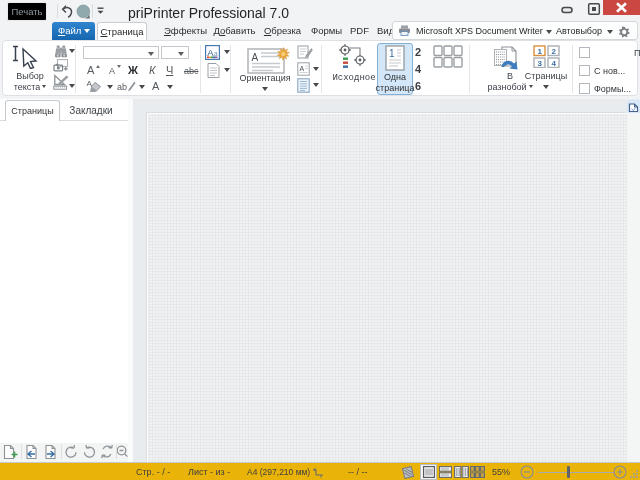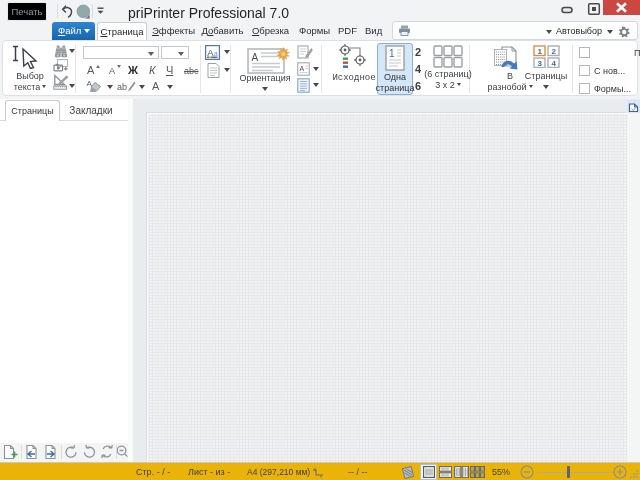--- a/index.html
+++ b/index.html
@@ -4,21 +4,21 @@
 html,body{width:640px;height:480px;overflow:hidden;}
 body{font-family:"Liberation Sans",sans-serif;position:relative;background:#f1f3f4;}
 .abs{position:absolute;}
 
 #printbtn{left:7px;top:2px;width:40px;height:19px;background:#000000;border:1px solid #e8eaec;border-radius:2px;color:#8d97a0;font-size:9.5px;text-align:center;line-height:17px;}
 .tsep{top:4px;width:1px;height:14px;background:#d9dcde;}
 #title{left:128px;top:5px;font-size:14px;color:#1f2326;}
 #closebtn{left:603px;top:0;width:37px;height:15px;background:#cb4742;}
 
 #filebtn{left:52px;top:22px;width:43px;height:18px;border-radius:3px 3px 0 0;background:linear-gradient(#2f85ce,#1566af);color:#fff;font-size:9.5px;text-align:center;line-height:17px;}
-.tab{top:22px;font-size:9.5px;color:#2b2e30;line-height:18px;text-align:center;}
+.tab{top:22px;font-size:9.5px;color:#2b2e30;line-height:18px;text-align:center;margin-left:12px;}
 #tab-sel{left:97px;top:22px;width:50px;height:19px;background:#fff;border:1px solid #c8cdd1;border-bottom:none;border-radius:3px 3px 0 0;font-size:9.5px;color:#26292b;text-align:center;line-height:18px;}
 #pill{left:392px;top:21px;width:246px;height:19px;background:#fcfdfd;border:1px solid #d4d8db;border-radius:3px;font-size:9px;color:#26282a;}
 
 #ribbon{left:2px;top:40px;width:636px;height:56px;background:#fff;border:1px solid #dde1e5;border-radius:4px;}
 .gsep{top:4px;width:1px;height:48px;background:#e3e6e9;}
 .rlbl{font-size:9px;color:#3d4248;text-align:center;line-height:10.5px;}
 .combo{background:#fff;border:1px solid #c3c7cb;height:13px;}
 .combo:after{content:"";position:absolute;right:4px;top:5px;border:3px solid transparent;border-top:4px solid #5a5e62;}
 .dna{width:0;height:0;border:3px solid transparent;border-top:4px solid #47494c;}
 .fbtn{font-size:11px;color:#55595e;}
@@ -79,20 +79,21 @@
 <div class="abs tab" style="left:251px;width:39px;"><u>О</u>брезка</div>
 <div class="abs tab" style="left:299px;width:28px;">Формы</div>
 <div class="abs tab" style="left:338px;width:17px;">PDF</div>
 <div class="abs tab" style="left:365px;width:17px;">Вид</div>
 <div class="abs" id="pill">
   <svg style="position:absolute;left:5px;top:3px;" width="13" height="11" viewBox="0 0 13 11">
     <rect x="3" y="0.5" width="7" height="3" fill="#9aa0a5"></rect>
     <rect x="1" y="3.5" width="11" height="4.5" rx="1" fill="#888e93"></rect>
     <rect x="3" y="6.5" width="7" height="4" fill="#eef3f8" stroke="#5b87b5" stroke-width="0.8"></rect>
   </svg>
+  <span style="position:absolute;left:23px;top:4px;">Microsoft XPS Document Writer</span>
   <span class="dna" style="position:absolute;left:153px;top:8px;"></span>
   <span style="position:absolute;left:163px;top:4px;">Автовыбор</span>
   <span class="dna" style="position:absolute;left:214px;top:8px;"></span>
   <svg style="position:absolute;left:224px;top:3px;" width="14" height="14" viewBox="0 0 14 14">
     <path d="M7 2 L8 2 L8.4 3.4 L9.9 4 L11.2 3.3 L12 4.4 L11 5.5 L11.3 7 L12.6 7.6 L12.3 8.9 L10.8 9 L10 10.3 L10.5 11.7 L9.3 12.3 L8.3 11.2 L6.8 11.4 L6 12.6 L4.8 12.1 L5 10.6 L3.9 9.6 L2.4 9.8 L2 8.5 L3.3 7.7 L3.2 6.2 L2 5.4 L2.6 4.2 L4.1 4.4 L5.1 3.3 L4.9 1.8 L6.1 1.4 Z" fill="#7b8084"></path>
     <circle cx="7.2" cy="7" r="2.2" fill="#fcfdfd"></circle>
   </svg>
 </div>
 
 <div class="abs" id="ribbon">
@@ -234,21 +235,20 @@
   <svg class="abs" style="left:430px;top:4px;" width="30" height="23" viewBox="0 0 30 23">
     <g fill="#fff" stroke="#9aa0a5" stroke-width="1.4">
       <rect x="1" y="1" width="8" height="9.5" rx="1"></rect>
         <rect x="11" y="1" width="8" height="9.5" rx="1"></rect>
         <rect x="21" y="1" width="8" height="9.5" rx="1"></rect>
       <rect x="1" y="12.5" width="8" height="9.5" rx="1"></rect>
         <rect x="11" y="12.5" width="8" height="9.5" rx="1"></rect>
         <rect x="21" y="12.5" width="8" height="9.5" rx="1"></rect>
     </g>
   </svg>
-  <div class="abs rlbl" style="left:415px;top:28px;width:60px;">(6 страниц)<br>3 x 2<span style="display:inline-block;width:0;height:0;border:2.5px solid transparent;border-top:3.5px solid #47494c;margin-left:2px;"></span></div>
 
   <svg class="abs" style="left:490px;top:2px;" width="32" height="28" viewBox="0 0 32 28">
     <path d="M9 4 h10 l4 4 v15 h-14 Z" fill="#fff" stroke="#8d9297" stroke-width="1.1"></path>
     <path d="M19 4 v4 h4" fill="none" stroke="#8d9297" stroke-width="1"></path>
     <rect x="1.5" y="6.5" width="12" height="16" fill="#fff" stroke="#9aa0a5" stroke-width="0.8"></rect>
     <g stroke="#85898d" stroke-width="1.2" stroke-dasharray="1 1.1">
       <path d="M3 9 h9 M3 11.5 h9 M3 14 h9 M3 16.5 h9 M3 19 h9 M3 21.5 h6"></path>
     </g>
     <path d="M8.5 24 A7 7 0 0 1 21 20.5 L23.5 18.5 L24.5 26.5 L16.5 25.5 L19 23.2 A4.8 4.8 0 0 0 11 24 Z" fill="#3f7cbd"></path>
   </svg>

